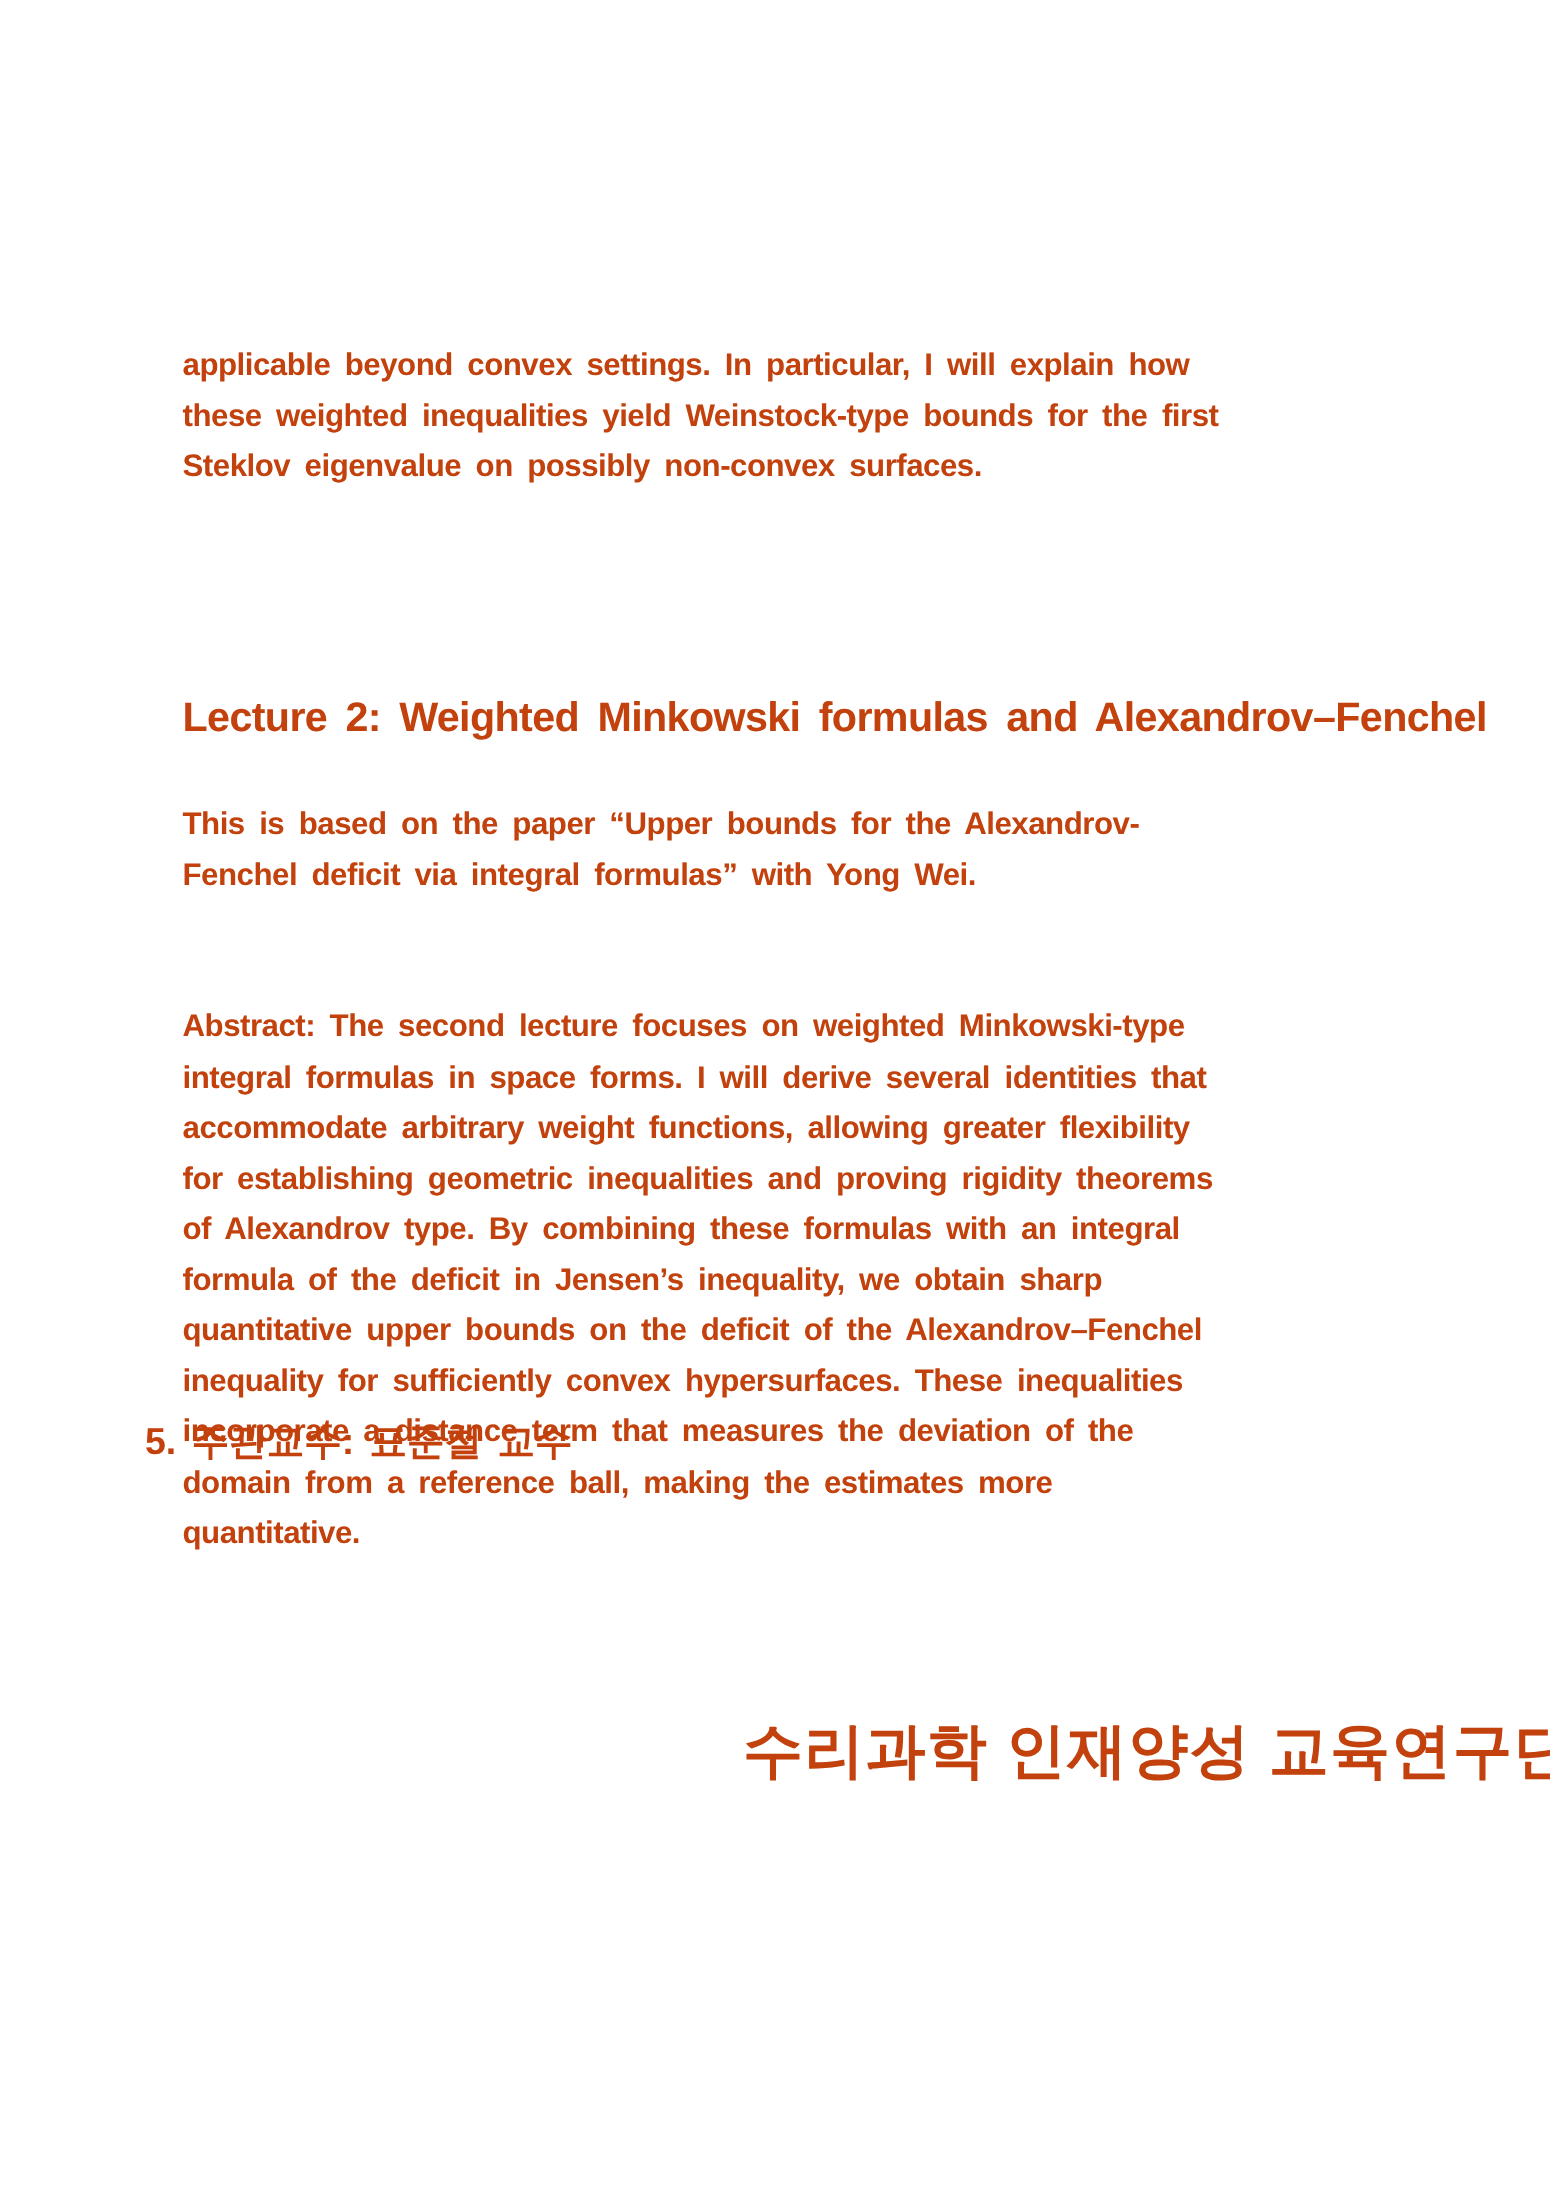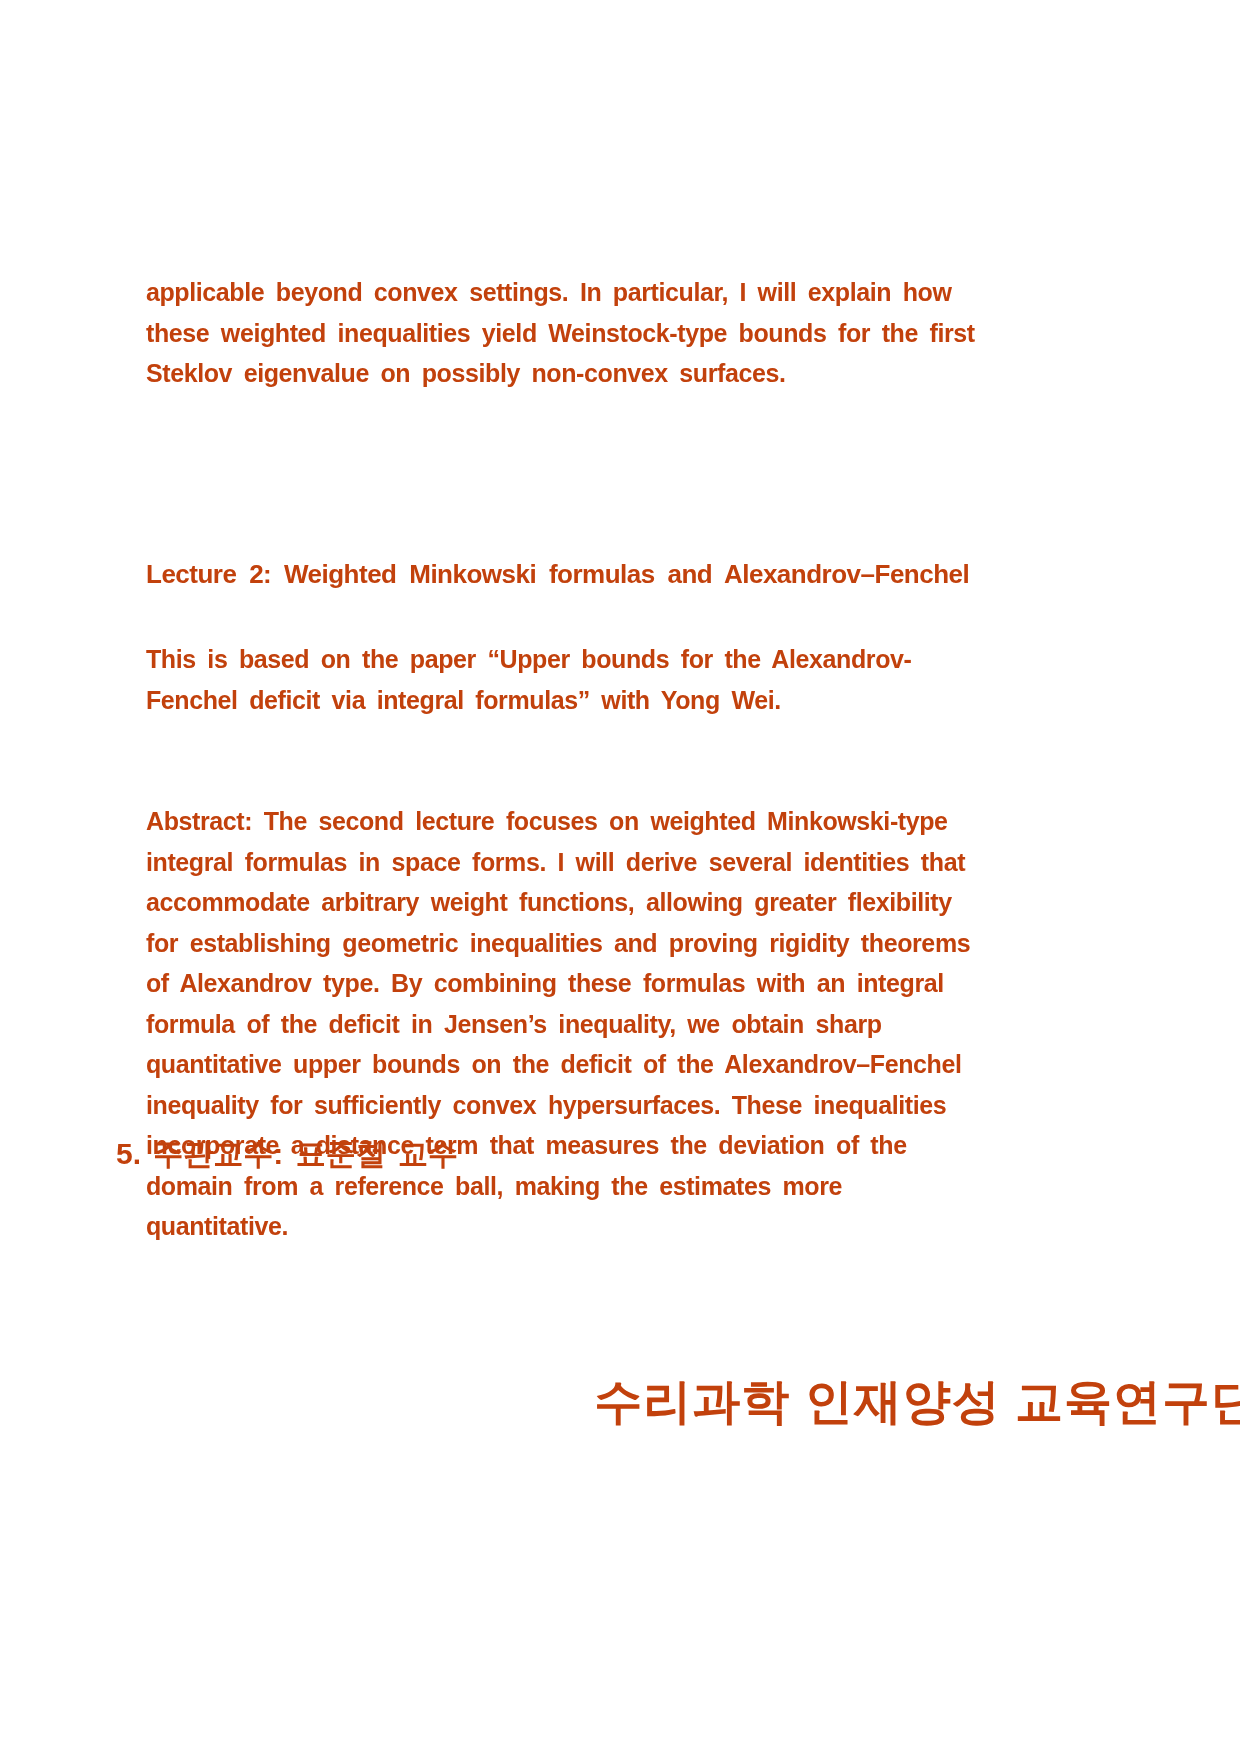--- a/index.html
+++ b/index.html
@@ -23,21 +23,21 @@
     left: 146px;
   }
   .body-text {
     font-size: 25px;
     line-height: 40.5px;
     letter-spacing: -0.4px;
     word-spacing: 5px;
     white-space: pre;
   }
   .heading {
-    font-size: 26px;
+    font-size: 33px;
     line-height: 52px;
     letter-spacing: -0.5px;
     word-spacing: 6px;
     white-space: pre;
   }
   .heading .indent {
     padding-left: 177px;
   }
   .item5 {
     left: 116px;

